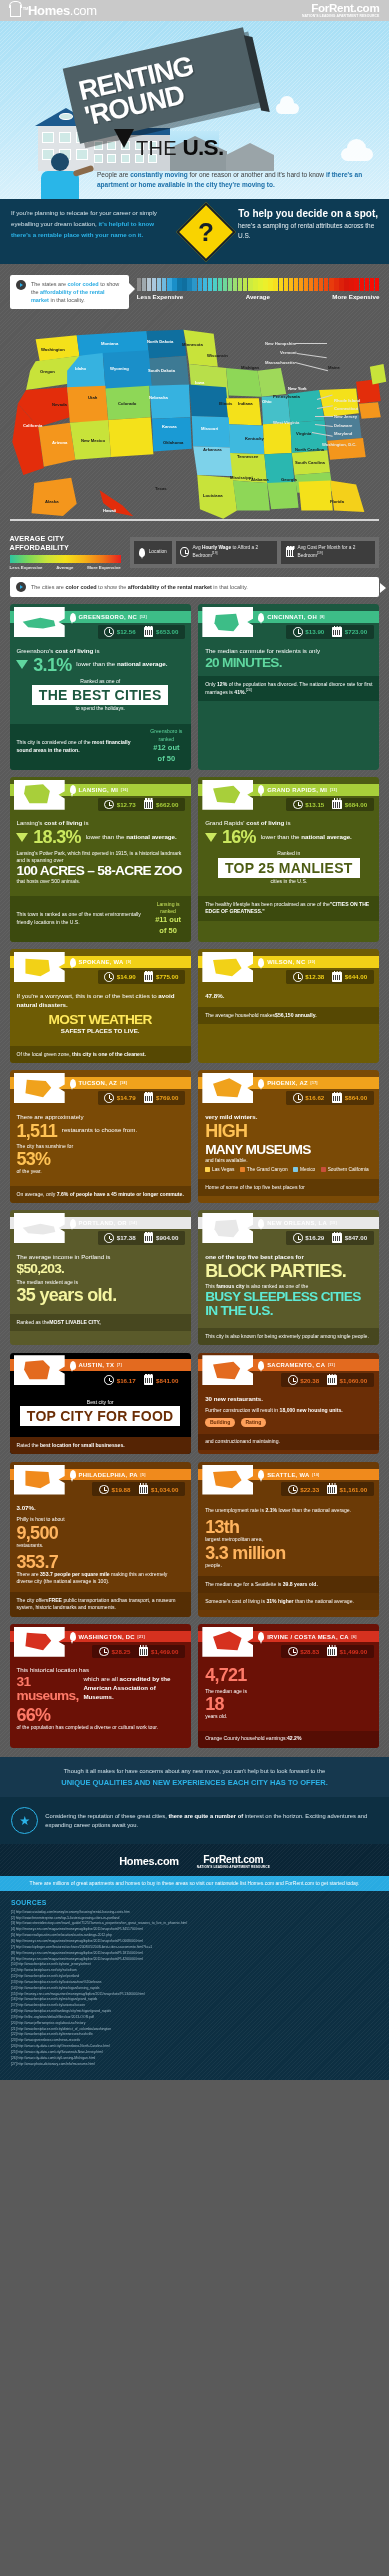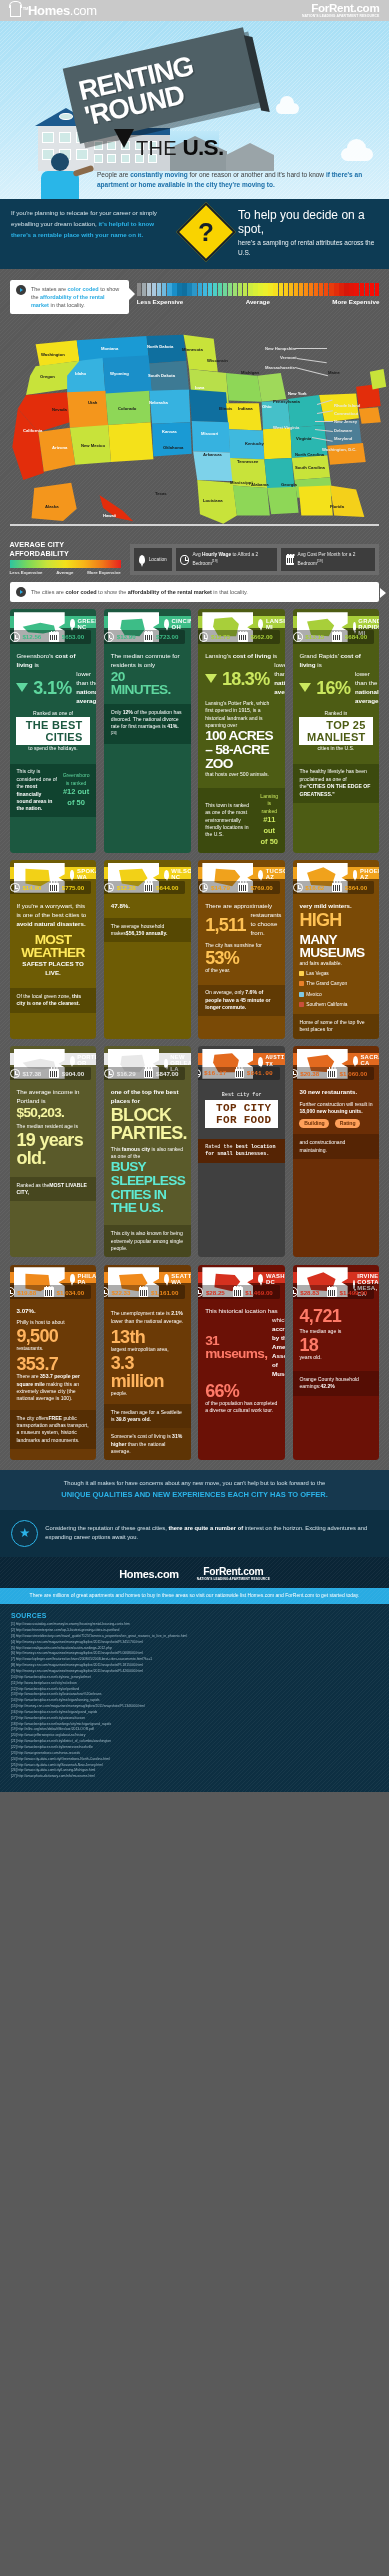--- a/index.html
+++ b/index.html
@@ -127,21 +127,21 @@
   .sign-q{
     width:42px;height:42px;background:#f9d300; transform:rotate(45deg);
     border:2.1px solid #16212b; flex:0 0 42px; position:relative; margin:2.7px 4.1px 0;
   }
   .sign-q span{
     position:absolute; inset:0; transform:rotate(-45deg);
     display:flex;align-items:center;justify-content:center;
     font-size:26px; font-weight:bold; color:#16212b; line-height:1;
   }
   .navy .right{ flex:1; color:#fff; }
-  .navy .right .big{ font-size:12px; font-weight:normal; line-height:1.18; }
+  .navy .right .big{ font-size:10px; font-weight:bold; line-height:1.18;text-align:right; }
   .navy .right .small{ font-size:6.5px; line-height:1.55; margin-top:1.4px; color:#eaf1f4; }
   .navy-notch{
     position:absolute; left:50%; bottom:-6.2px; transform:translateX(-50%);
     width:0;height:0;border-left:7.5px solid transparent;border-right:7.5px solid transparent;
     border-top:6.9px solid #f9d300;
   }
 
   
   .graysec{ background:#5a5a5a; position:relative; padding-top:11px; }
   .graysec:before{
@@ -176,21 +176,21 @@
   .map{ position:relative; height:206px; margin-top:4.1px; }
   .map svg{ display:block; }
   .mlabel{ position:absolute; font-size:4.2px; font-weight:bold; color:#1a1a1a; white-space:nowrap; }
   .mlabel.w{ color:#fff; }
   .mlabel.out{ color:#e8e8e8; font-weight:bold; }
   .leader{ position:absolute; background:#cfcfcf; height:0.7px; transform-origin:left center;}
 
   
   .aff-head{ padding:6.9px 9.6px 0; position:relative; z-index:2;}
   .divider{ height:1.4px; background:#d4d4d4; margin:0 9.6px 6.9px; }
-  .aff-top{ display:flex; gap:9.6px; align-items:flex-end; }
+  .aff-top{ display:flex; gap:9.6px; align-items:center; }
   .aff-left{ width:111px; }
   .aff-left h3{ font-size:7.2px; font-weight:bold; color:#fff; letter-spacing:0.1px; }
   .aff-grad{ height:7.5px; margin-top:2.7px;
     background:linear-gradient(90deg,#2ec4a0,#7ed957,#c8e33a,#f4e11a,#f7b418,#f07818,#e8221f); }
   .aff-scale{ display:flex; justify-content:space-between; color:#e6e6e6; font-size:4.4px; font-weight:bold; margin-top:2.1px; line-height:1.2;}
   .aff-scale div:nth-child(2){ text-align:center;}
   .aff-scale div:nth-child(3){ text-align:right;}
   .aff-keys{ flex:1; background:#6b6b6b; padding:4.1px; display:flex; gap:4.1px; }
   .keybox{ background:#3d3d3d; display:flex; align-items:center; gap:3.4px; padding:4.1px 4.8px; }
   .keybox .kt{ color:#e9e9e9; font-size:4.8px; line-height:1.35; }
@@ -211,21 +211,21 @@
     background:#fff; border-radius:2.1px; margin:6.9px 9.6px 0; padding:4.8px 6.2px;
     display:flex; gap:4.8px; align-items:center; position:relative; z-index:2;
   }
   .note-bar p{ font-size:5.5px; color:#555; }
   .note-bar p b{ color:#2b2b2b; }
   .note-bar:after{
     content:""; position:absolute; right:-6.2px; top:6.2px;
     border-top:5.5px solid transparent; border-bottom:5.5px solid transparent; border-left:6.2px solid #fff;
   }
 
-  .grid{ display:grid; grid-template-columns:1fr 1fr 1fr 1fr; gap:7.5px; padding:7.5px 9.6px 0; position:relative; z-index:2;}
+  .grid{ display:grid; grid-template-columns:1fr 1fr; gap:7.5px; padding:7.5px 9.6px 0; position:relative; z-index:2;}
   .card{ border-radius:3.4px; overflow:hidden; color:#fff; position:relative; }
   .card .hdr{ position:relative; padding:0; height:36px; }
   .card .hdrband{ position:absolute; left:0; right:0; top:6.9px; height:11.6px; }
   .card .statebadge{
     position:absolute; left:4.1px; top:2.7px; width:51px; height:30px; background:#fff;
     clip-path:polygon(0 0,100% 0,100% 38%,88% 50%,100% 62%,100% 100%,0 100%);
     display:flex;align-items:center;justify-content:center;
   }
   .card .statebadge svg{ width:38px; height:25px; }
   .card .cityname{
@@ -237,21 +237,21 @@
     background:#000; background:rgba(0,0,0,.32); padding:2.1px 3.4px; border-radius:1.4px;
   }
   .card .stat{ display:flex; align-items:center; gap:2.7px; font-size:6.2px; font-weight:bold; padding:0 3.4px;}
   .card .body{ padding:6.2px 6.9px 6.9px; }
   .row{ display:flex; align-items:center; gap:4.8px; }
   .bigpct{ font-size:18px; font-weight:bold; line-height:1; letter-spacing:-0.7px; }
   .bigpct.sm{ font-size:13.7px; }
   .mid{ font-size:6.2px; line-height:1.45; }
   .mid b{ font-weight:bold; }
   .ribbon{
-    background:#fff; color:#1f7a5a; font-size:11px; font-weight:bold; letter-spacing:0.3px;
+    background:#fff; color:#1f7a5a; font-size:14px; font-weight:bold; letter-spacing:0.3px;
     padding:2.1px 6.9px; display:inline-block; position:relative; text-align:right;
   }
   .ribbon:before,.ribbon:after{ content:""; position:absolute; top:2.7px; width:6.2px;height:8.2px;}
   .arrow-dn{ width:0;height:0;border-left:6.2px solid transparent;border-right:6.2px solid transparent;border-top:9.6px solid currentColor;}
   .tiny{ font-size:5.1px; line-height:1.45; }
   .sub-band{ padding:4.8px 6.9px; font-size:5.5px; line-height:1.5; display:flex; gap:4.8px; align-items:center;}
   .pill{ display:inline-block; padding:1.4px 4.8px; border-radius:6.2px; font-size:5.1px; font-weight:bold;}
   .legendrow{ display:flex; gap:5.5px; flex-wrap:wrap; font-size:4.8px; margin-top:2.7px;}
   .legendrow span{ display:flex; align-items:center; gap:2.1px;}
   .sw{ width:4.8px;height:4.8px;display:inline-block;border-radius:0.7px;}
@@ -868,21 +868,21 @@
               <span class="stat" style="color:#e8e8e8"><span class="cal"></span>$904.00</span>
             </div>
           </div>
           <div class="body">
             <div class="mid"><span>The average income in Portland is</span></div>
             <div class="row">
               <div class="bigpct sm" style="color:#f5f5a0">$50,203.</div>
             </div>
             <div style="margin:3.4px 0">
               <div class="tiny">The median resident age is</div>
-              <div class="bigpct" style="color:#f5f5a0">19 years old.</div>
+              <div class="bigpct" style="color:#f5f5a0">35 years old.</div>
             </div>
           </div>
           <div class="sub-band" style="background:#47471f">
             <div class="tiny"><span>Ranked as the</span><b>MOST LIVABLE CITY,</b></div>
           </div>
         </div>
         <div class="card" style="background: rgb(90, 90, 42);">
           <div class="hdr">
             <div class="hdrband" style="background:#e8e8e8"></div>
             <div class="statebadge">
@@ -905,21 +905,21 @@
             <div class="bigpct" style="color:#f5f5a0">BLOCK PARTIES.</div>
             <div style="margin:3.4px 0">
               <div class="tiny"><span>This </span><b>famous city</b><span> is also ranked as one of the</span></div>
               <div class="bigpct sm" style="color:#5eead4">BUSY SLEEPLESS CITIES IN THE U.S.</div>
             </div>
           </div>
           <div class="sub-band" style="background:#47471f">
             <div class="tiny"><span>This city is also known for being extremely popular among single people.</span></div>
           </div>
         </div>
-        <div class="card" style="background: #404040; font-family: Liberation Mono, monospace;">
+        <div class="card" style="background: #000000;">
           <div class="hdr">
             <div class="hdrband" style="background:#e36a1f"></div>
             <div class="statebadge">
               <svg viewBox="0 0 56 34">
                 <path d="M8 4 L34 2 L44 12 L40 30 L14 30 L6 16 Z" fill="#e36a1f"></path>
               </svg>
             </div>
             <div class="cityname">
               <span class="pin"></span>
               <span>AUSTIN, TX</span>

